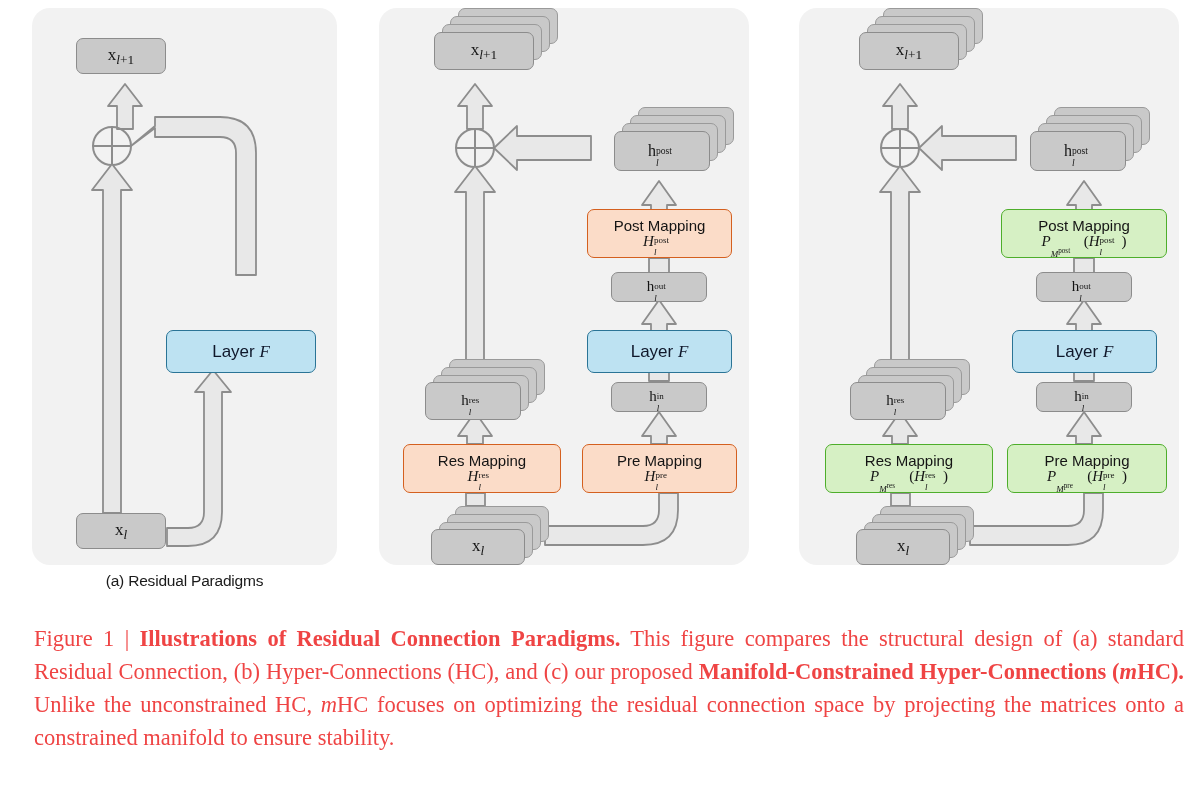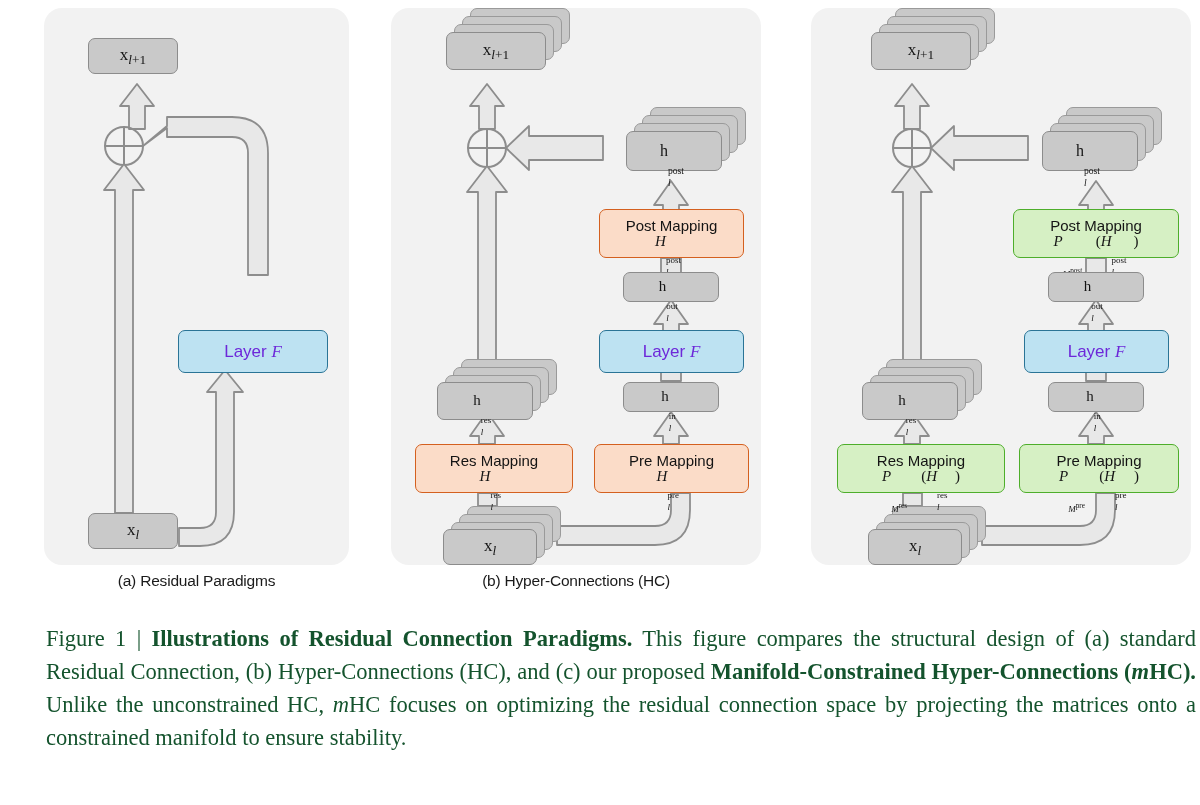--- a/index.html
+++ b/index.html
@@ -4,21 +4,21 @@
 <style>
   html,body{margin:0;padding:0;}
   body{
     width:1200px;height:805px;
     background:#ffffff;
     font-family:"Liberation Sans", sans-serif;
     overflow:hidden;
     position:relative;
   }
   #figure{
-    position:absolute;left:16px;top:0;width:1040px;height:805px;text-decoration:underline;
+    position:absolute;left:4px;top:0;width:1040px;height:805px;text-decoration:underline;
   }
   
   .panel{
     position:absolute;
     background:#f2f2f2;
     border-radius:18px;
   }
   #panel-a{left:28px;top:8px;width:305px;height:557px;}
   #panel-b{left:375px;top:8px;width:370px;height:557px;}
   #panel-c{left:795px;top:8px;width:380px;height:557px;}
@@ -45,21 +45,21 @@
     display:flex;align-items:center;justify-content:center;
     font-family:"Liberation Sans", sans-serif;
     line-height:1.05;
     text-align:center;
     z-index:6;
   }
   .n-gray{
     background:#c9c9c9;border:1.6px solid #8c8c8c;color:#141414;
   }
   .n-blue{
-    background:#bde2f2;border:1.8px solid #2a7496;color:#6d28d9;
+    background:#bde2f2;border:1.8px solid #2a7496;color:#0f172a;
   }
   .n-orange{
     background:#fbdcc8;border:1.8px solid #d4601f;color:#141414;
   }
   .n-green{
     background:#d6f0c4;border:1.8px solid #4eae2b;color:#141414;
   }
   
   .stack{position:absolute;z-index:4;}
   .stack > i{
@@ -68,36 +68,36 @@
     background:#c9c9c9;border:1.6px solid #9a9a9a;border-radius:7px;
     display:block;
   }
 
   
   .mrow{display:block;white-space:nowrap;}
   .mserif{font-family:"Liberation Serif", serif;}
   .cal{font-family:"Liberation Serif", serif;font-style:italic;}
   .ital{font-style:italic;}
   .supsub{display:inline-block;vertical-align:baseline;position:relative;width:0;}
-  .supsub i{position:absolute;left:0;font-size:0.60em;font-style:normal;white-space:nowrap;margin-top:20px;}
+  .supsub i{position:absolute;left:0;font-size:0.60em;font-style:normal;white-space:nowrap;}
   .supsub i.u{top:-1.05em;}
   .supsub i.d{top:0.30em;font-style:italic;}
 
   
   #wires{position:absolute;left:0;top:0;width:1200px;height:805px;z-index:2;}
   .arw{fill:#e8e8e8;stroke:#8d8d8d;stroke-width:1.8;stroke-linejoin:round;}
   .plusc{fill:none;stroke:#8d8d8d;stroke-width:2;}
 
   
   #caption{
     position:absolute;left:30px;top:622px;width:1150px;
     font-family:"Liberation Serif", serif;
     font-size:22.5px;
     line-height:33px;
-    color:#14532d;
+    color:#ef4444;
     text-align:justify;
   }
   #caption b{font-weight:bold;}
   #caption i{font-style:italic;}
 </style>
 </head>
 <body>
 
 <div id="figure">
 
@@ -296,17 +296,16 @@
   <div class="stack" style="left:852px;top:506px;">
     <i style="left:24px;top:0px;width:94px;height:36px;"></i>
     <i style="left:16px;top:8px;width:94px;height:36px;"></i>
     <i style="left:8px;top:16px;width:94px;height:36px;"></i>
   </div>
   <div class="node n-gray" style="left:852px;top:529px;width:94px;height:36px;font-size:17px;">
     <span class="mserif mrow">x<span class="ital" style="font-size:0.78em;vertical-align:-0.28em;">l</span></span>
   </div>
 
   <div class="panel-caption" id="cap-a">(a) Residual Paradigms</div>
-  <div class="panel-caption" id="cap-b">(b) Hyper-Connections (HC)</div>
 
   <div id="caption"><span>Figure 1 |</span> <b>Illustrations of Residual Connection Paradigms.</b><span> This figure compares the structural design of (a) standard Residual Connection, (b) Hyper-Connections (HC), and (c) our proposed </span><b>Manifold-Constrained Hyper-Connections (</b><b><i>m</i></b><b>HC).</b><span> Unlike the unconstrained HC, </span><i>m</i><span>HC focuses on optimizing the residual connection space by projecting the matrices onto a constrained manifold to ensure stability.</span></div>
 
 </div>
 
 </body></html>

